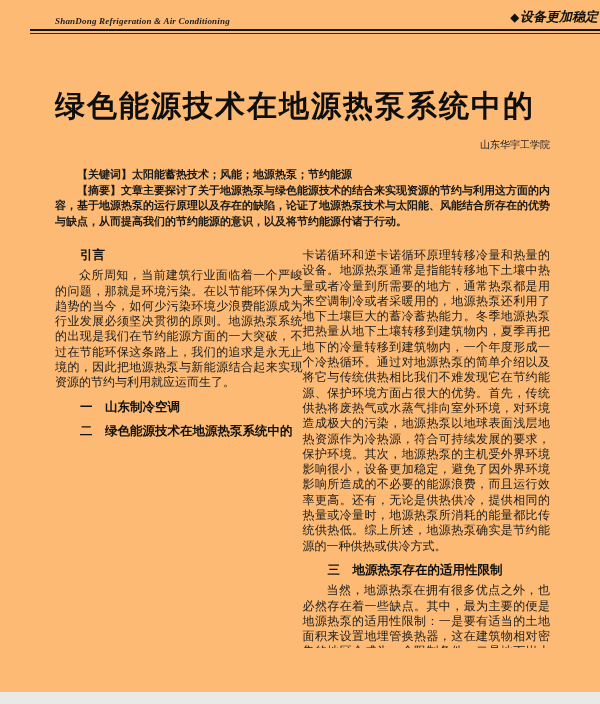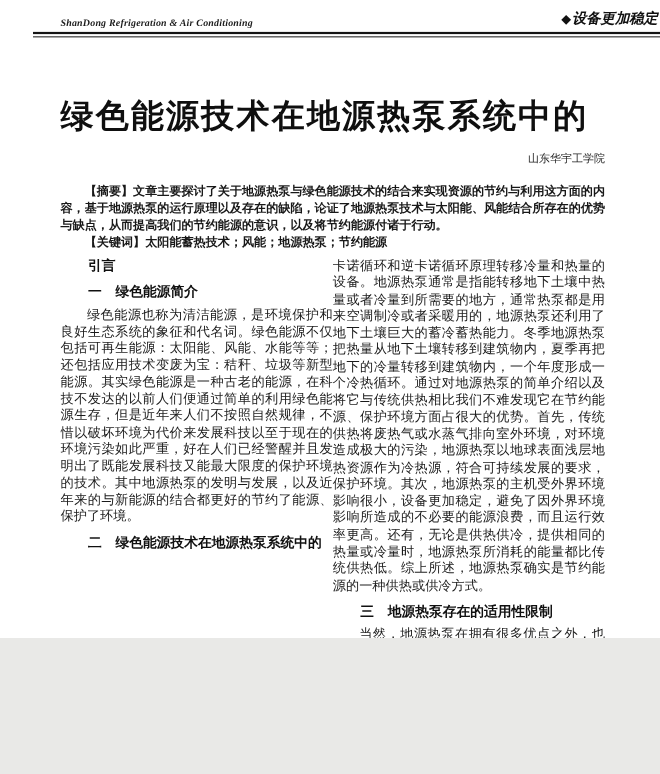--- a/index.html
+++ b/index.html
@@ -1,20 +1,20 @@
 <!DOCTYPE html>
 <html><head>
 <meta charset="utf-8">
 <style>
   html,body { margin:0; padding:0; background:#e9e9e7; }
   .page {
     position:relative;
-    width:600px; height:580px;
+    width:600px; height:692px;
     margin:0 auto;
-    background:#ffffff;
+    background:#fdba74;
     color:#171717;
     box-sizing:border-box;
     padding:10px 50px 0 55px;
     overflow:hidden;
     font-family:"Liberation Serif", serif;
   }
   
   .page-header {
     display:flex;
     justify-content:space-between;
@@ -73,21 +73,21 @@
     font-weight:bold;
     font-size:11px;
     line-height:15.5px;
     text-align:justify;
     color:#181818;
   }
   .abstract p { margin:0; text-indent:2em; }
   
   .columns {
     display:flex;
-    margin-top:5px;
+    margin-top:19px;
     height:400px;
     overflow:hidden;
   }
   .col {
     flex:1;
     min-width:0;
     font-size:12px;
     line-height:15.3px;
     text-align:justify;
     color:#1a1a1a;
@@ -120,30 +120,30 @@
 
   <h1 class="title">
     <span>绿色能源技术在地源热泵系统中的</span><br>
   </h1>
 
   <div class="author-block">
     <div>山东华宇工学院</div>
   </div>
 
   <div class="abstract">
+    <p><span>【关键词】</span><span>太阳能蓄热技术；风能；地源热泵；节约能源</span></p>
     <p><span>【摘要】</span><span>文章主要探讨了关于地源热泵与绿色能源技术的结合来实现资源的节约与利用这方面的内容，基于地源热泵的运行原理以及存在的缺陷，论证了地源热泵技术与太阳能、风能结合所存在的优势与缺点，从而提高我们的节约能源的意识，以及将节约能源付诸于行动。</span></p>
-    <p><span>【关键词】</span><span>太阳能蓄热技术；风能；地源热泵；节约能源</span></p>
   </div>
 
   <div class="columns">
 
     <div class="col">
       <h3 class="first">引言</h3>
-      <h3>一　绿色能源简介</h3>
-      <p>绿色能源也称为清洁能源，是环境保护和良好生态系统的象征和代名词。绿色能源不仅包括可再生能源：太阳能、风能、水能等等；还包括应用技术变废为宝：秸秆、垃圾等新型能源。其实绿色能源是一种古老的能源，在科技不发达的以前人们便通过简单的利用绿色能源生存，但是近年来人们不按照自然规律，不惜以破坏环境为代价来发展科技以至于现在的环境污染如此严重，好在人们已经警醒并且发明出了既能发展科技又能最大限度的保护环境的技术。其中地源热泵的发明与发展，以及近年来的与新能源的结合都更好的节约了能源、保护了环境。</p>
+      <p>众所周知，当前建筑行业面临着一个严峻的问题，那就是环境污染。在以节能环保为大趋势的当今，如何少污染环境少浪费能源成为行业发展必须坚决贯彻的原则。地源热泵系统的出现是我们在节约能源方面的一大突破，不过在节能环保这条路上，我们的追求是永无止境的，因此把地源热泵与新能源结合起来实现资源的节约与利用就应运而生了。</p>
+      <h3>一　山东制冷空调</h3>
       <h3>二　绿色能源技术在地源热泵系统中的</h3>
 
     </div>
 
     <div class="col">
       <p class="continuation">卡诺循环和逆卡诺循环原理转移冷量和热量的设备。地源热泵通常是指能转移地下土壤中热量或者冷量到所需要的地方，通常热泵都是用来空调制冷或者采暖用的，地源热泵还利用了地下土壤巨大的蓄冷蓄热能力。冬季地源热泵把热量从地下土壤转移到建筑物内，夏季再把地下的冷量转移到建筑物内，一个年度形成一个冷热循环。通过对地源热泵的简单介绍以及将它与传统供热相比我们不难发现它在节约能源、保护环境方面占很大的优势。首先，传统供热将废热气或水蒸气排向室外环境，对环境造成极大的污染，地源热泵以地球表面浅层地热资源作为冷热源，符合可持续发展的要求，保护环境。其次，地源热泵的主机受外界环境影响很小，设备更加稳定，避免了因外界环境影响所造成的不必要的能源浪费，而且运行效率更高。还有，无论是供热供冷，提供相同的热量或冷量时，地源热泵所消耗的能量都比传统供热低。综上所述，地源热泵确实是节约能源的一种供热或供冷方式。</p>
       <h3>三　地源热泵存在的适用性限制</h3>
       <p>当然，地源热泵在拥有很多优点之外，也必然存在着一些缺点。其中，最为主要的便是地源热泵的适用性限制：一是要有适当的土地面积来设置地埋管换热器，这在建筑物相对密集的地区会成为一个限制条件；二是地下岩土层在系统运行中充当一种蓄热体，因此要求地埋管换热器</p>
     </div>
 

